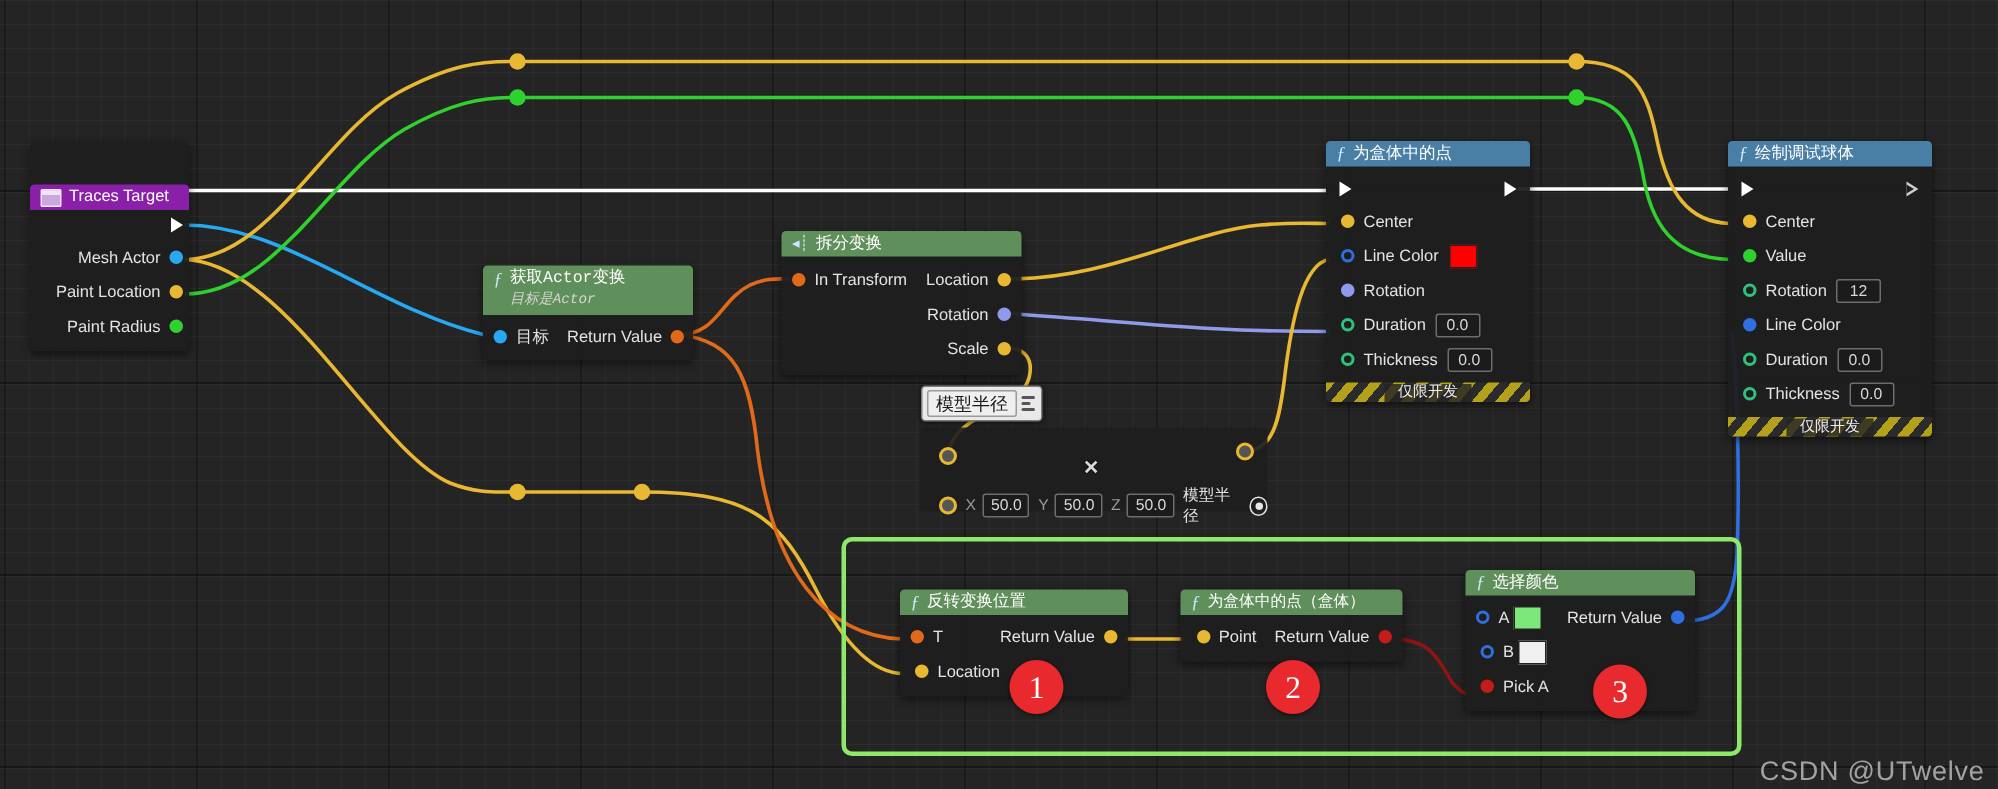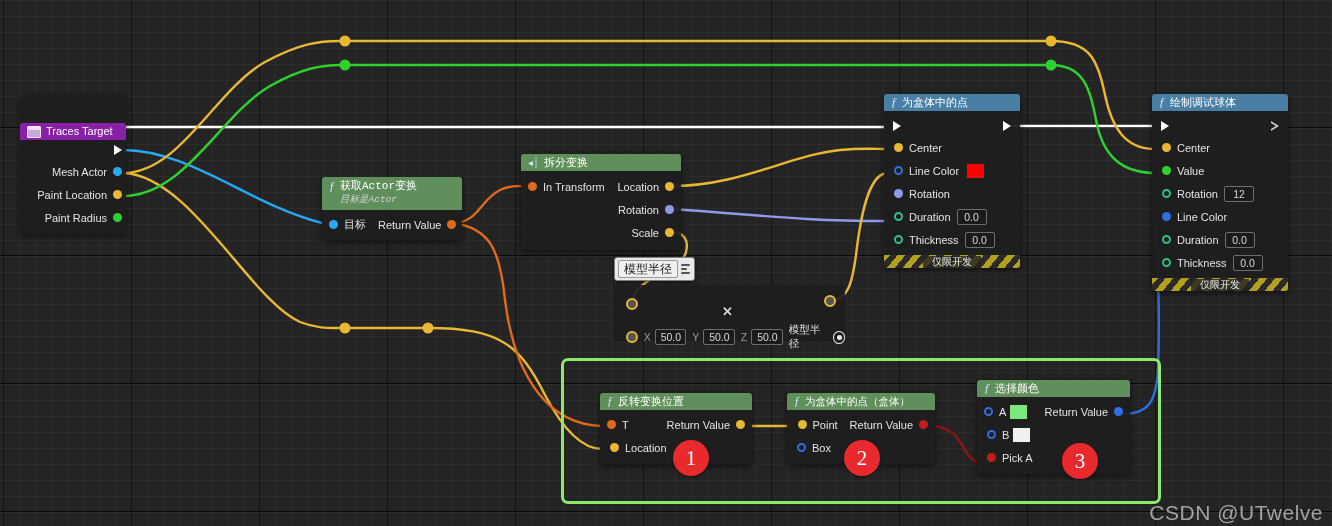--- a/index.html
+++ b/index.html
@@ -258,21 +258,21 @@
     font-size: 21px;
     display: flex; align-items: center; justify-content: center;
     font-family: "Liberation Serif", serif;
     box-shadow: 0 1px 3px rgba(0,0,0,0.5);
   }
 
   .watermark {
     position: absolute;
     right: 9px; bottom: 1px;
     color: #b9b9b9;
-    font-size: 21px;
+    font-size: 18px;
     opacity: 0.85;
     letter-spacing: 0.5px;
     margin-left: 24px;
   }
   .cursor-x {
     position:absolute;
     color:#d8d8d8; font-size: 13px; font-weight: bold;
     text-shadow: 0 0 2px #000;
   }
 </style>
@@ -560,24 +560,20 @@
       <div class="row" style="justify-content:flex-end; padding:0 7px;">
         <span style="display:flex; align-items:center;">
           <span class="pin pin-yellow"></span>
           <span class="lbl">Point</span>
         </span>
         <span style="display:flex; align-items:center;">
           <span class="lbl">Return Value</span>
           <span class="pin pin-red"></span>
         </span>
       </div>
-      <div class="row in">
-        <span class="pin hollow pin-h-blue"></span>
-        <span class="lbl">Box</span>
-      </div>
     </div>
   </div>
   <div class="badge" style="left:844px; top:440px;">
     <span>2</span>
   </div>
 
   <div class="node" style="left:977px; top:380px; width:153px;">
     <div class="title t-green">
       <span class="fx">ƒ</span>
       <span>选择颜色</span>

